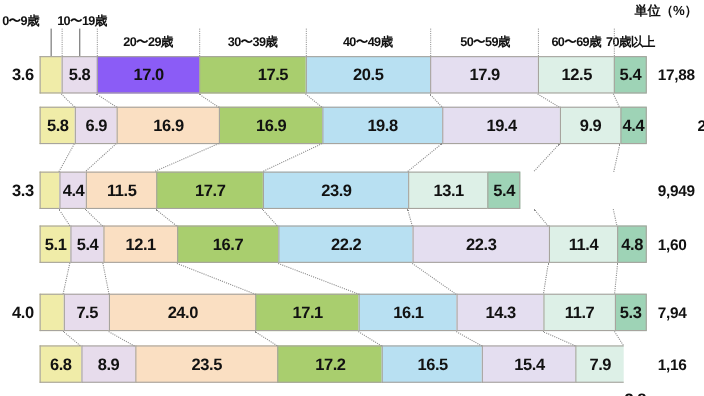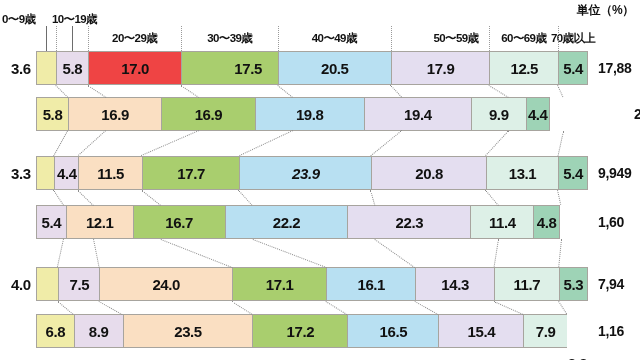--- a/index.html
+++ b/index.html
@@ -119,42 +119,42 @@
   <div class="header-band">
     <div class="unit-label">単位（%）</div>
     <div id="header-labels">
         <div class="age-head" style="left: 2px; top: 12px; text-align: center;">0〜9歳</div>
         <div class="head-leader" style="left: 45.9162px; top: 26px; height: 25px;"></div>
         <div class="age-head" style="left: 52px; top: 12px; text-align: left;">10〜19歳</div>
         <div class="head-leader" style="left: 71.8084px; top: 26px; height: 25px;"></div>
         <div class="age-head" style="left: 89.6108px; width: 90px; top: 31px;">20〜29歳</div>
         <div class="age-head" style="left: 184.641px; width: 90px; top: 31px;">30〜39歳</div>
         <div class="age-head" style="left: 289.311px; width: 90px; top: 31px;">40〜49歳</div>
-        <div class="age-head" style="left: 411px; width: 90px; top: 31px;">50〜59歳</div>
+        <div class="age-head" style="left: 396px; width: 90px; top: 31px;">50〜59歳</div>
         <div class="age-head" style="left: 478.82px; width: 90px; top: 31px;">60〜69歳</div>
         <div class="age-head" style="left: 528.126px; width: 90px; top: 31px;">70歳以上</div>
         <div class="head-dotted" style="left: 55.8323px; top: 26px; height: 25px;"></div>
         <div class="head-dotted" style="left: 87.7844px; top: 26px; height: 25px;"></div>
         <div class="head-dotted" style="left: 181.437px; top: 26px; height: 25px;"></div>
         <div class="head-dotted" style="left: 277.844px; top: 26px; height: 25px;"></div>
         <div class="head-dotted" style="left: 390.778px; top: 26px; height: 25px;"></div>
         <div class="head-dotted" style="left: 489.389px; top: 26px; height: 25px;"></div>
         <div class="head-dotted" style="left: 558.251px; top: 26px; height: 25px;"></div>
       </div>
   </div>
 
   <div id="bars-area">
       <div class="bar-row" style="left: 36px; top: 51px; width: 552px; height: 34px;">
         <div class="seg val-left" style="width: 19.8323px; flex: 0 0 19.8323px; background: rgb(240, 236, 168);">
           <span class="seg-val">3.6</span>
         </div>
         <div class="seg" style="width: 31.9521px; flex: 0 0 31.9521px; background: rgb(231, 220, 236);">
           <span class="seg-val">5.8</span>
         </div>
-        <div class="seg" style="width: 93.6527px; flex: 0 0 93.6527px; background: #ef4444;">
+        <div class="seg" style="width: 93.6527px; flex: 0 0 93.6527px; background: #8b5cf6;">
           <span class="seg-val">17.0</span>
         </div>
         <div class="seg" style="width: 96.4072px; flex: 0 0 96.4072px; background: rgb(169, 206, 110); padding-left: 36px;">
           <span class="seg-val">17.5</span>
         </div>
         <div class="seg" style="width: 112.934px; flex: 0 0 112.934px; background: rgb(184, 224, 242);">
           <span class="seg-val">20.5</span>
         </div>
         <div class="seg" style="width: 98.6108px; flex: 0 0 98.6108px; background: rgb(228, 222, 240);">
           <span class="seg-val">17.9</span>
@@ -164,20 +164,23 @@
         </div>
         <div class="seg" style="width: 29.7485px; flex: 0 0 29.7485px; background: rgb(158, 211, 182);">
           <span class="seg-val">5.4</span>
         </div>
       </div>
       <div class="row-total" style="left: 598px; top: 60px;">17,88</div>
       <div class="bar-row" style="left: 36px; top: 97px; width: 552px; height: 34px;">
         <div class="seg" style="width: 32.016px; flex: 0 0 32.016px; background: rgb(240, 236, 168);">
           <span class="seg-val">5.8</span>
         </div>
+        <div class="seg" style="width: 38.088px; flex: 0 0 38.088px; background: rgb(231, 220, 236);">
+          <span class="seg-val">6.9</span>
+        </div>
         <div class="seg" style="width: 93.288px; flex: 0 0 93.288px; background: rgb(250, 223, 194);">
           <span class="seg-val">16.9</span>
         </div>
         <div class="seg" style="width: 93.288px; flex: 0 0 93.288px; background: rgb(169, 206, 110);">
           <span class="seg-val">16.9</span>
         </div>
         <div class="seg" style="width: 109.296px; flex: 0 0 109.296px; background: rgb(184, 224, 242); justify-content: center;">
           <span class="seg-val">19.8</span>
         </div>
         <div class="seg" style="width: 107.088px; flex: 0 0 107.088px; background: rgb(228, 222, 240);">
@@ -197,35 +200,35 @@
         </div>
         <div class="seg" style="width: 24.2637px; flex: 0 0 24.2637px; background: rgb(231, 220, 236);">
           <span class="seg-val">4.4</span>
         </div>
         <div class="seg" style="width: 63.4166px; flex: 0 0 63.4166px; background: rgb(250, 223, 194);">
           <span class="seg-val">11.5</span>
         </div>
         <div class="seg" style="width: 97.6064px; flex: 0 0 97.6064px; background: rgb(169, 206, 110);">
           <span class="seg-val">17.7</span>
         </div>
-        <div class="seg" style="width: 131.796px; flex: 0 0 131.796px; background: rgb(184, 224, 242); font-style: italic;">
+        <div class="seg" style="width: 131.796px; flex: 0 0 131.796px; background: rgb(184, 224, 242);">
           <span class="seg-val">23.9</span>
-        </div>
-        <div class="seg" style="width: 114.701px; flex: 0 0 114.701px; background: rgb(228, 222, 240);">
-          <span class="seg-val">20.8</span>
         </div>
         <div class="seg" style="width: 72.2398px; flex: 0 0 72.2398px; background: rgb(221, 240, 231);">
           <span class="seg-val">13.1</span>
         </div>
         <div class="seg" style="width: 29.7782px; flex: 0 0 29.7782px; background: rgb(158, 211, 182);">
           <span class="seg-val">5.4</span>
         </div>
       </div>
       <div class="row-total" style="left: 598px; top: 165px;">9,949</div>
       <div class="bar-row" style="left: 36px; top: 205px; width: 552px; height: 34px;">
+        <div class="seg" style="width: 28.152px; flex: 0 0 28.152px; background: rgb(240, 236, 168);">
+          <span class="seg-val">5.1</span>
+        </div>
         <div class="seg" style="width: 29.808px; flex: 0 0 29.808px; background: rgb(231, 220, 236);">
           <span class="seg-val">5.4</span>
         </div>
         <div class="seg" style="width: 66.792px; flex: 0 0 66.792px; background: rgb(250, 223, 194);">
           <span class="seg-val">12.1</span>
         </div>
         <div class="seg" style="width: 92.184px; flex: 0 0 92.184px; background: rgb(169, 206, 110);">
           <span class="seg-val">16.7</span>
         </div>
         <div class="seg" style="width: 122.544px; flex: 0 0 122.544px; background: rgb(184, 224, 242);">

